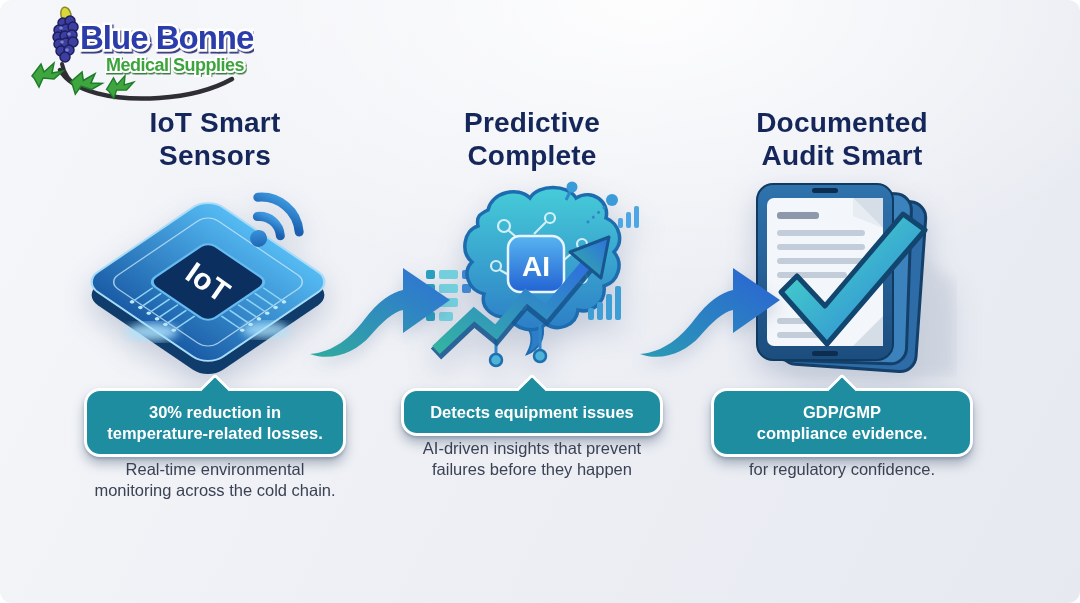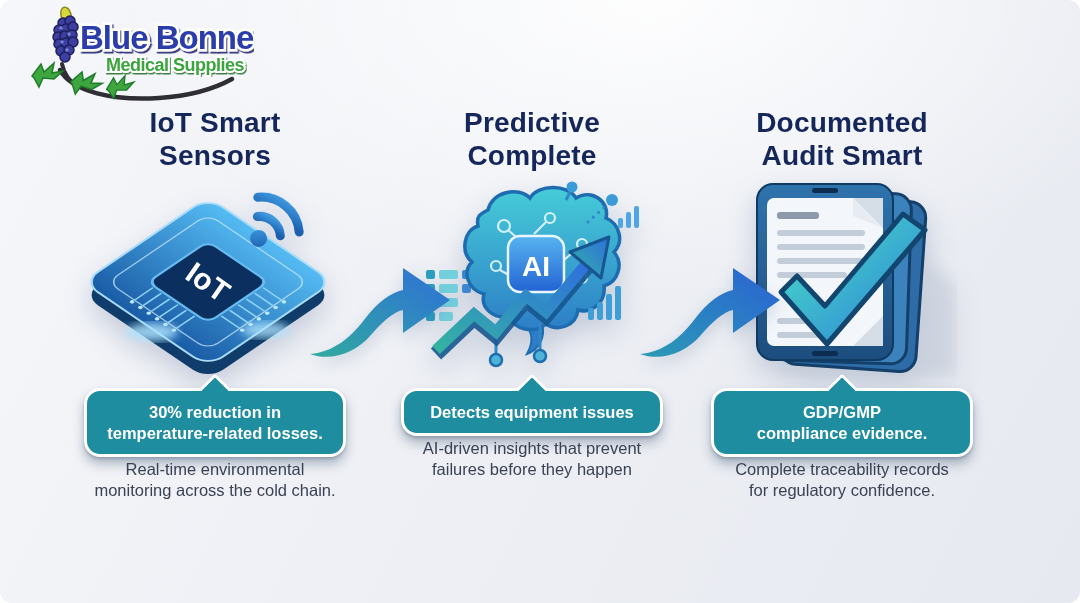--- a/index.html
+++ b/index.html
@@ -325,21 +325,20 @@
 
         <path d="M70,104 L98,134 L176,42 L198,58 L100,172 L54,120 Z" fill="url(#gCheck)" stroke="#12466f" stroke-width="5" stroke-linejoin="round"></path>
       </svg>
     </div>
     <div class="badge">
       <div class="pointer"></div>
       <div class="line">GDP/GMP</div>
       <div class="line">compliance evidence.</div>
     </div>
     <div class="caption">
-      <div>Complete traceability records</div>
       <div>for regulatory confidence.</div>
     </div>
   </div>
 
   <div class="flow flow1">
     <svg width="155" height="125" viewBox="0 0 155 125">
       <defs>
         <linearGradient id="gSw1" x1="0" y1="1" x2="1" y2="0">
           <stop offset="0" stop-color="#31ab9e"></stop>
             <stop offset="1" stop-color="#2e6fd8"></stop>

